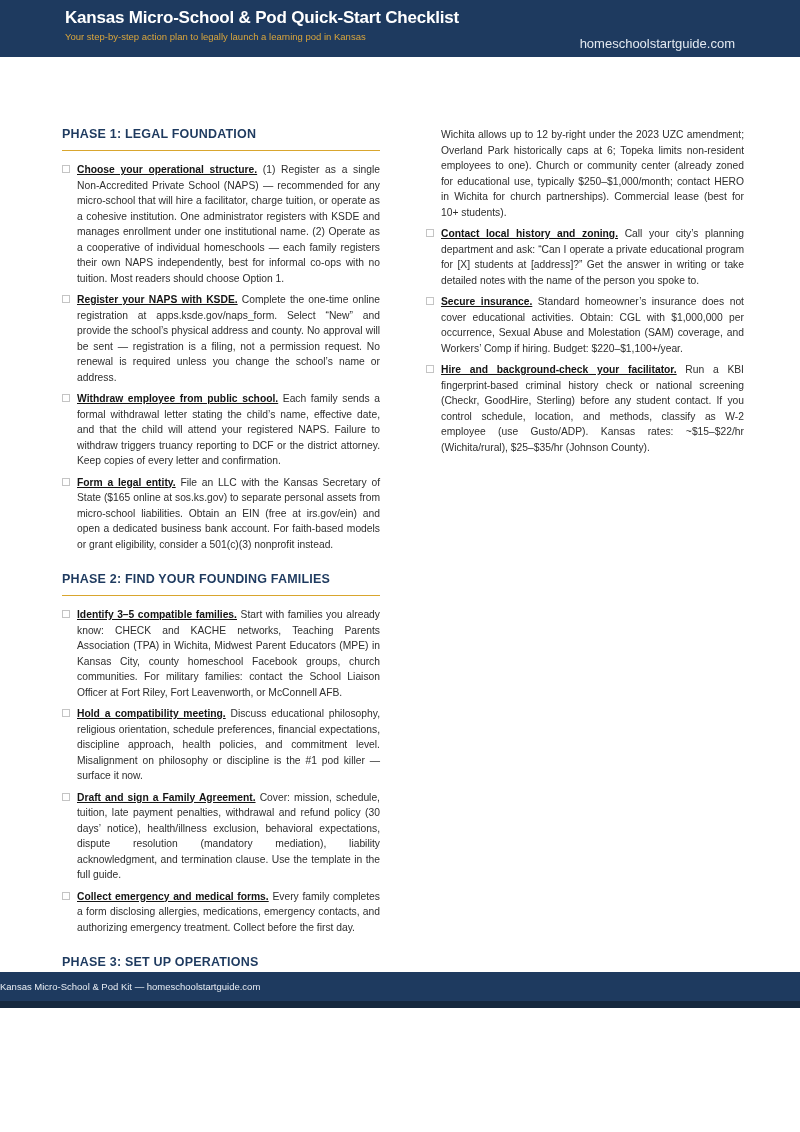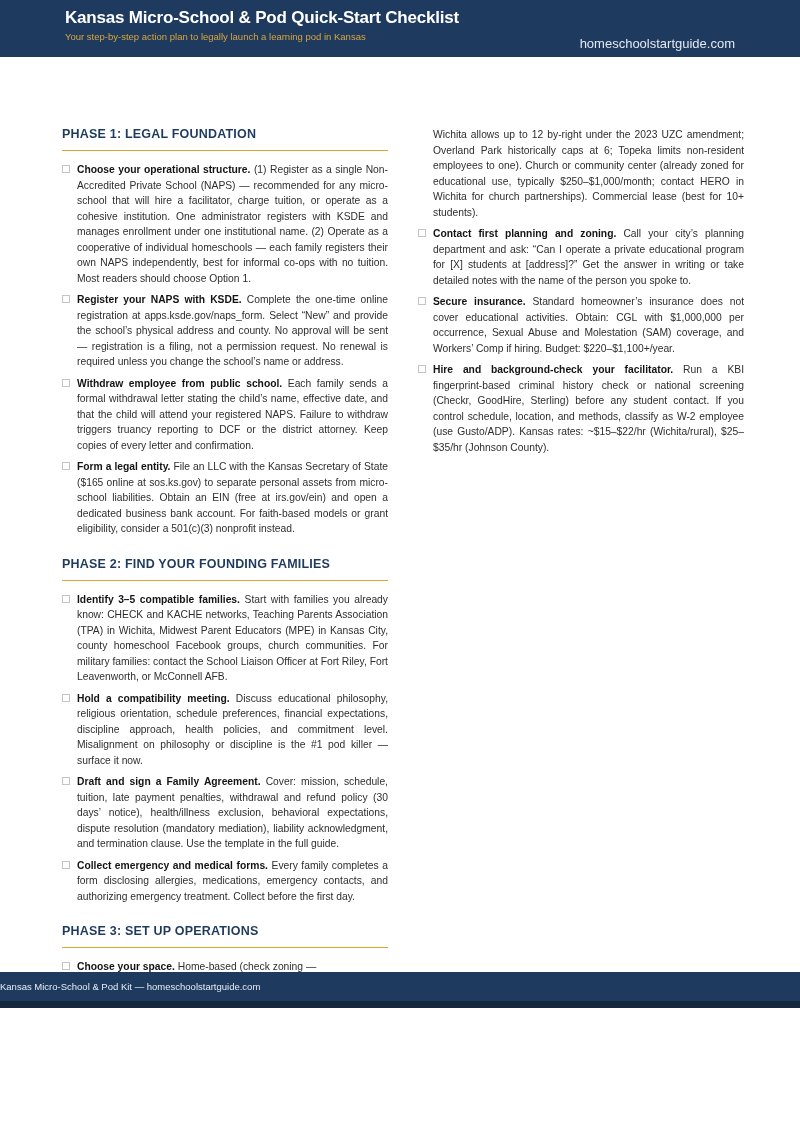--- a/index.html
+++ b/index.html
@@ -33,21 +33,21 @@
   }
   .header-site {
     position:absolute;
     right:65px; top:36px;
     color:#e3e9f0;
     font-size:13px;
   }
   
   .content {
     display:flex;
-    gap:30px;
+    gap:46px;
     padding:70px 56px 0 62px;
   }
   .col { flex:1; min-width:0; }
   .phase {
     color:#1e3a5f;
     font-weight:bold;
     font-size:12.5px;
     letter-spacing:0.2px;
     padding-bottom:9px;
     border-bottom:1.5px solid #d9a62e;
@@ -56,21 +56,21 @@
   .phase + .item, .phase + .continuation { margin-top:11px; }
   .item, .continuation {
     position:relative;
     padding-left:15px;
     text-align:justify;
     font-size:10.3px;
     line-height:15.5px;
     color:#2e2e2e;
     margin-bottom:6px;
   }
-  .item .lead { font-weight:bold; color:#141414; }
+  .item .lead { font-weight:bold; color:#141414;text-decoration:underline; }
   .checkbox {
     position:absolute;
     left:0; top:3px;
     width:8px; height:8px;
     border:1px solid #c4c4c4;
     background:#ffffff;
     display:inline-block;
   }
   .spacer-top { height:14px; }
   
@@ -170,21 +170,21 @@
     </div>
 
     <div class="col">
 
       <div class="continuation">
         <span class="body">Wichita allows up to 12 by-right under the 2023 UZC amendment; Overland Park historically caps at 6; Topeka limits non-resident employees to one). Church or community center (already zoned for educational use, typically $250–$1,000/month; contact HERO in Wichita for church partnerships). Commercial lease (best for 10+ students).</span>
       </div>
 
       <div class="item">
         <span class="checkbox"></span>
-        <span class="lead">Contact first planning and zoning.</span>
+        <span class="lead">Contact local history and zoning.</span>
         <span class="body">Call your city’s planning department and ask:  “Can I operate a private educational program for [X] students at [address]?”  Get the answer in writing or take detailed notes with the name of the person you spoke to.</span>
       </div>
 
       <div class="item">
         <span class="checkbox"></span>
         <span class="lead">Secure insurance.</span>
         <span class="body">Standard homeowner’s insurance does not cover educational activities.  Obtain:  CGL with $1,000,000 per occurrence, Sexual Abuse and Molestation (SAM) coverage, and Workers’ Comp if hiring.  Budget: $220–$1,100+/year.</span>
       </div>
 
       <div class="item">

